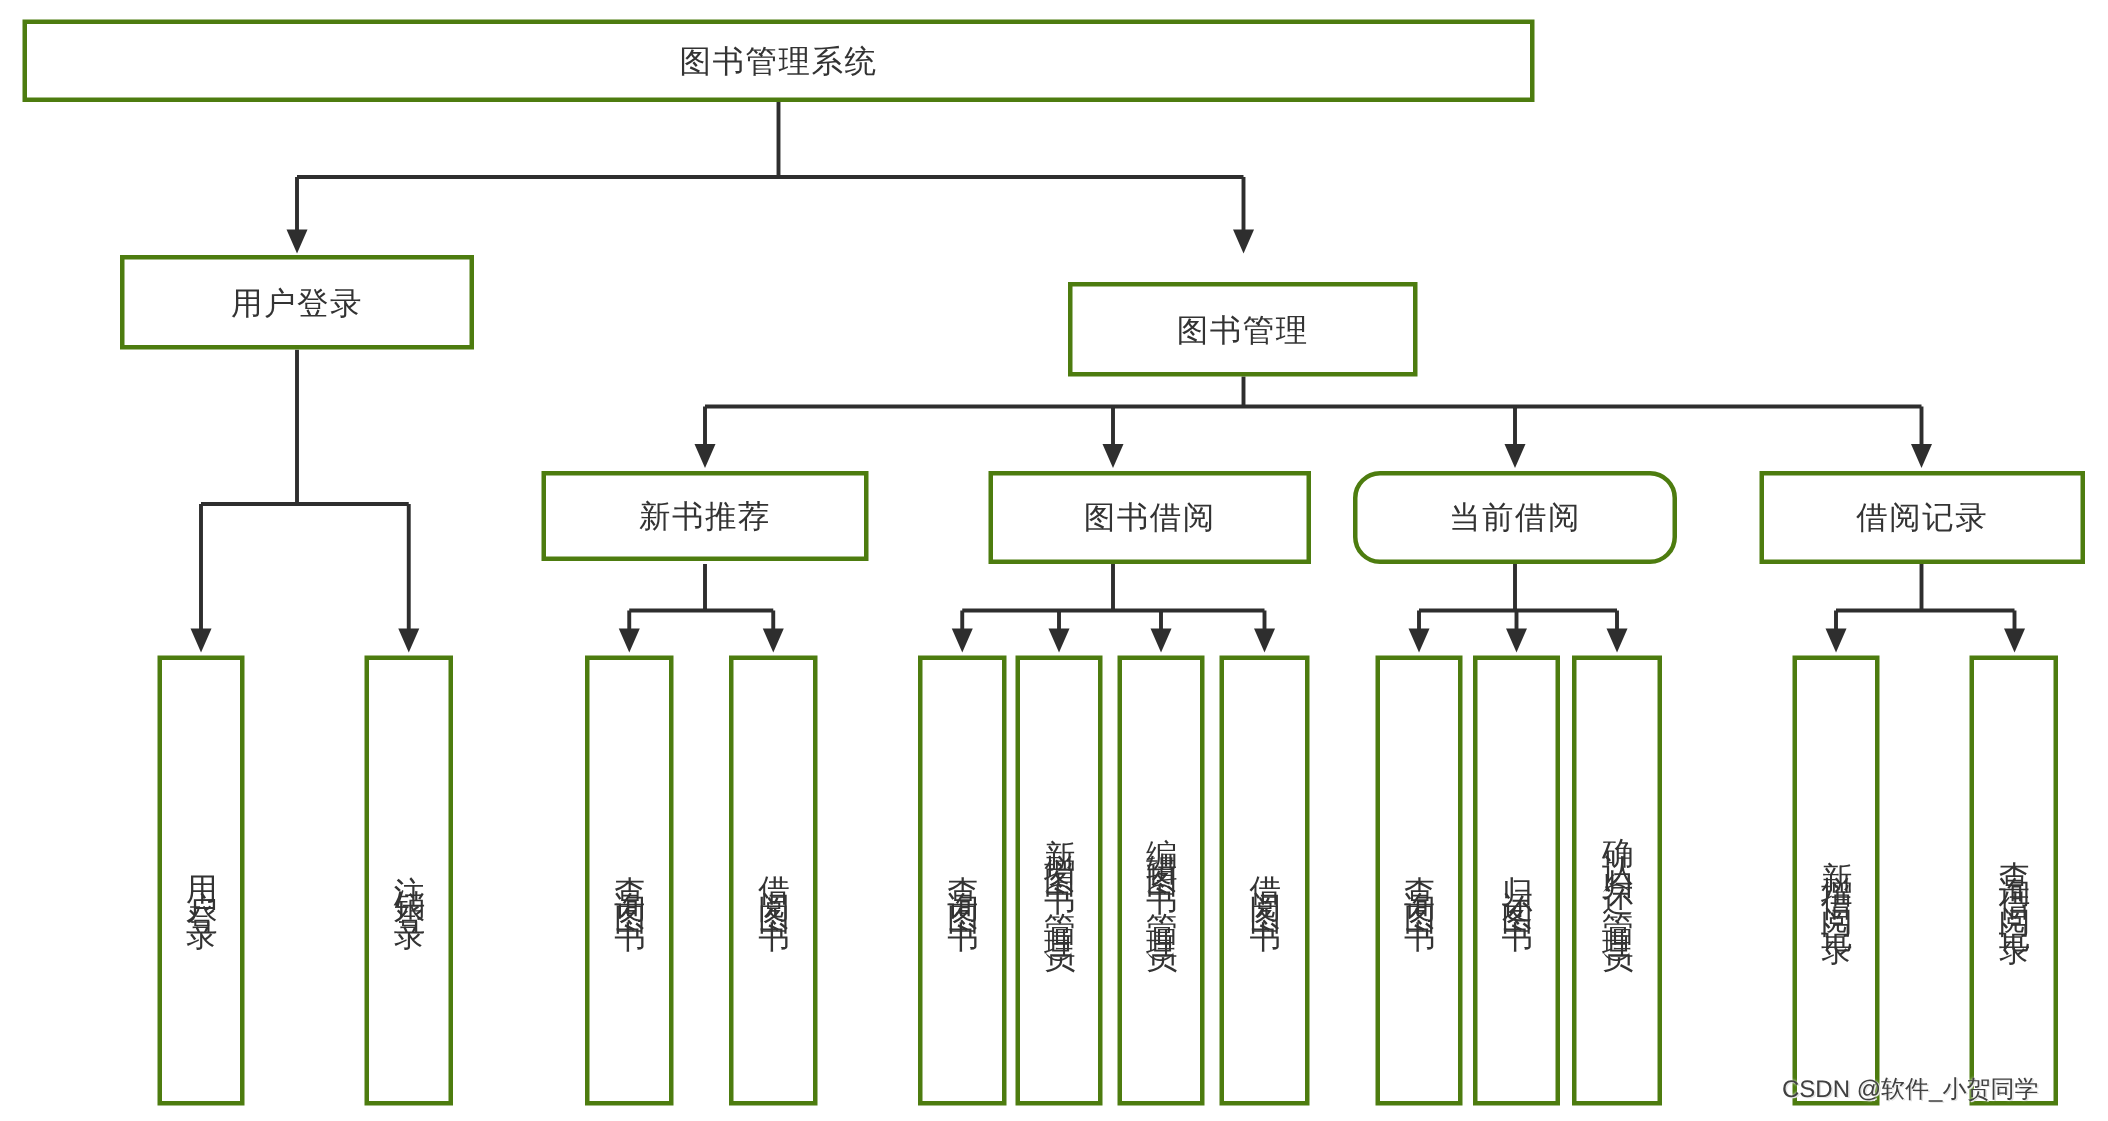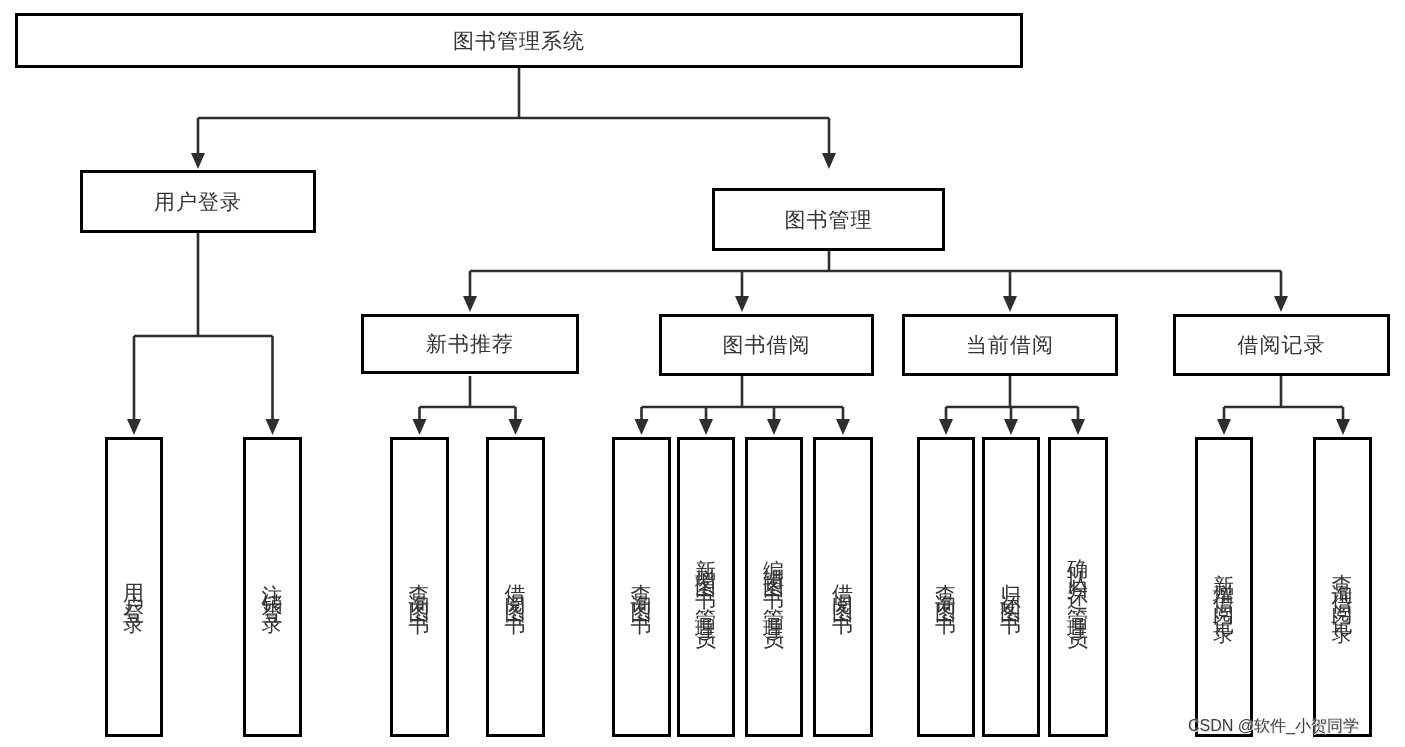--- a/index.html
+++ b/index.html
@@ -19,21 +19,21 @@
     position: absolute;
     left: 0;
     top: 0;
     width: 1405px;
     height: 747px;
     pointer-events: none;
   }
   .node {
     position: absolute;
     box-sizing: border-box;
-    border: 3px solid #000000;
+    border: 3px solid #4d7c0f;
     background: #ffffff;
     display: flex;
     align-items: center;
     justify-content: center;
     color: #333333;
   }
   .node.h span {
     font-size: 21px;
     letter-spacing: 1px;
     white-space: nowrap;
@@ -114,21 +114,21 @@
   <div class="node h" style="left:712px; top:188px; width:233px; height:63px;">
     <span>图书管理</span>
   </div>
 
   <div class="node h" style="left:361px; top:314px; width:218px; height:60px;">
     <span>新书推荐</span>
   </div>
   <div class="node h" style="left:635px; top:314px; width:215px; height:62px;margin-left:24px;">
     <span>图书借阅</span>
   </div>
-  <div class="node h" style="left:902px; top:314px; width:216px; height:62px;">
+  <div class="node h" style="left:902px; top:314px; width:216px; height:62px;border-radius:18px;">
     <span>当前借阅</span>
   </div>
   <div class="node h" style="left:1173px; top:314px; width:217px; height:62px;">
     <span>借阅记录</span>
   </div>
 
   <div class="node v" style="left:105px; top:437px; width:58px; height:300px;">
     <span>用户登录</span>
   </div>
   <div class="node v" style="left:243px; top:437px; width:59px; height:300px;">

